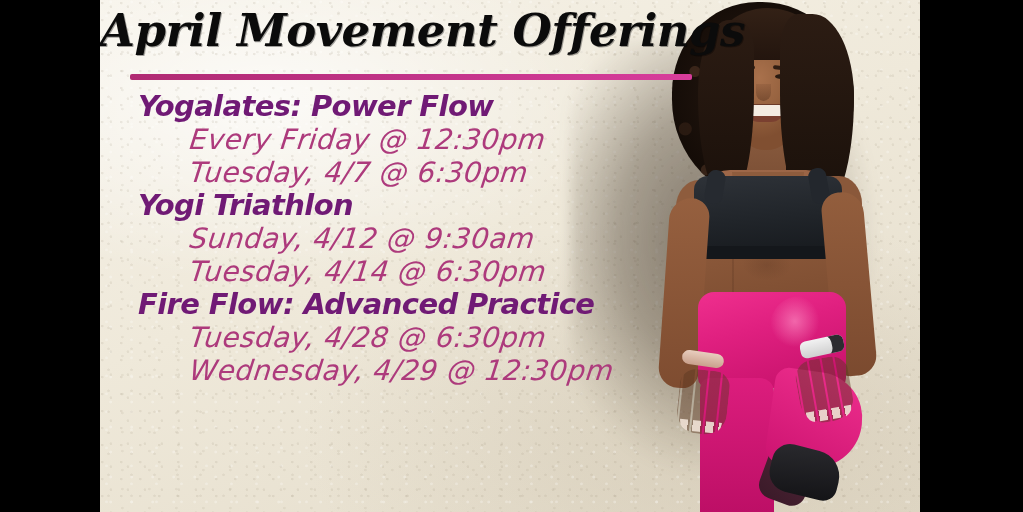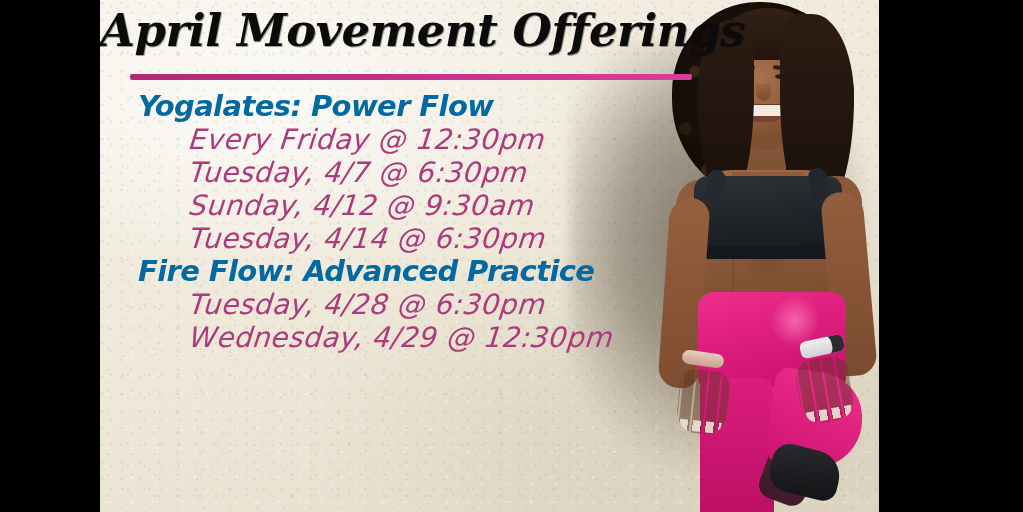--- a/index.html
+++ b/index.html
@@ -9,21 +9,21 @@
   }
   body {
     width: 1023px;
     height: 512px;
     overflow: hidden;
     font-family: "Liberation Sans", sans-serif;
   }
 
   #poster {
     position: relative;
-    width: 879px;
+    width: 1023px;
     height: 512px;
     background: #000000;
     overflow: hidden;
   }
 
   
   #content {
     position: absolute;
     left: 100px;
     top: 0;
@@ -295,21 +295,21 @@
     width: 600px;
   }
   .class-block { position: relative; }
 
   .class-name {
     font-family: "DejaVu Sans", sans-serif;
     font-weight: bold;
     font-style: italic;
     font-size: 29px;
     line-height: 33px;
-    color: #0369a1;
+    color: #701a75;
     letter-spacing: -0.6px;
     padding-left: 38px;
     white-space: nowrap;
   }
   .class-time {
     font-family: "DejaVu Sans", sans-serif;
     font-style: italic;
     font-weight: normal;
     font-size: 28px;
     line-height: 33px;
@@ -395,20 +395,21 @@
       <div class="class-block">
         <div class="class-name">Yogalates: Power Flow</div>
         <div class="class-time">Every Friday @ 12:30pm</div>
       </div>
 
       <div class="class-block">
         <div class="class-time">Tuesday, 4/7 @ 6:30pm</div>
       </div>
 
       <div class="class-block">
+        <div class="class-name">Yogi Triathlon</div>
         <div class="class-time">Sunday, 4/12 @ 9:30am</div>
       </div>
 
       <div class="class-block">
         <div class="class-time">Tuesday, 4/14 @ 6:30pm</div>
       </div>
 
       <div class="class-block">
         <div class="class-name">Fire Flow: Advanced Practice</div>
         <div class="class-time">Tuesday, 4/28 @ 6:30pm</div>

